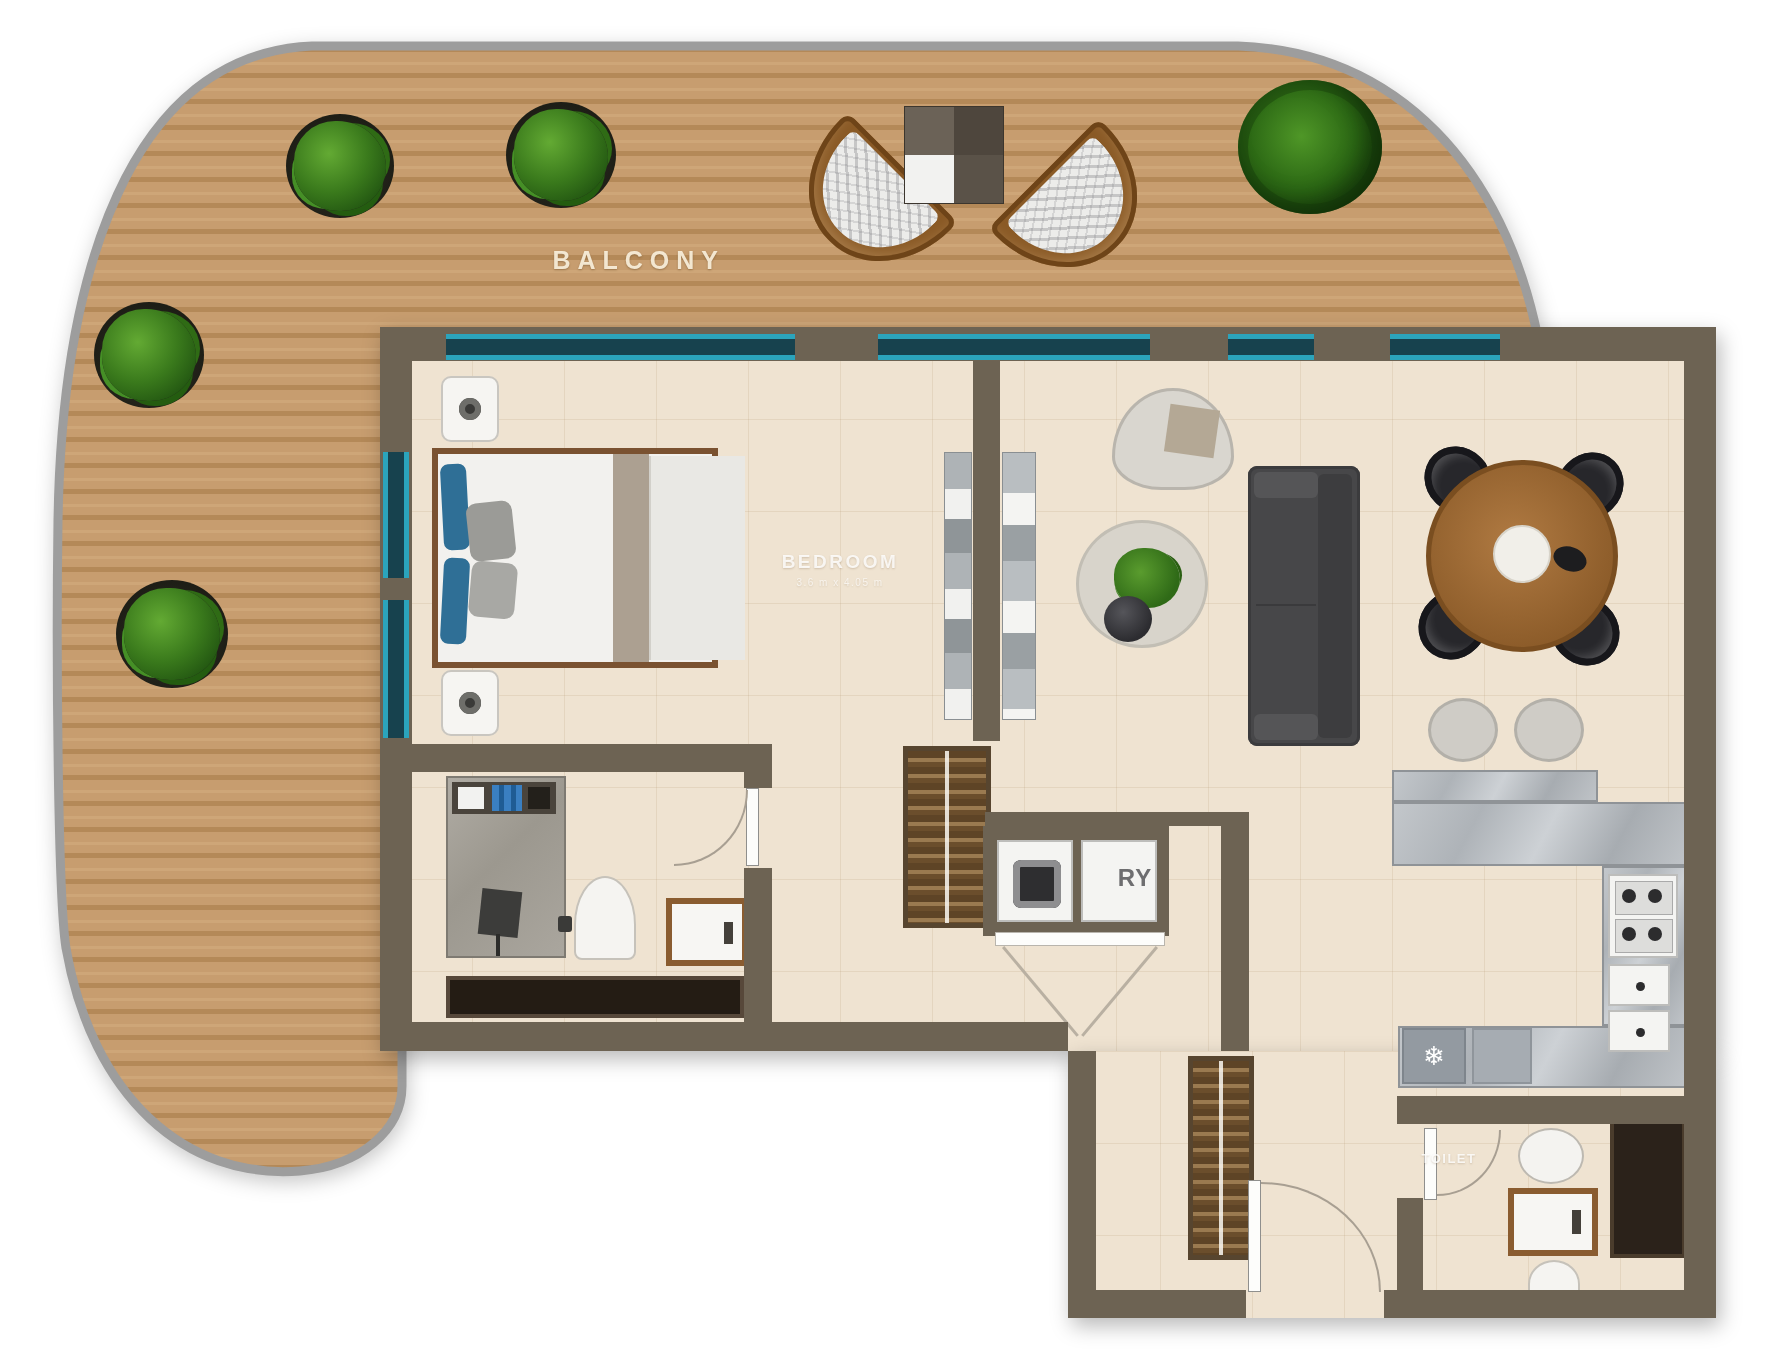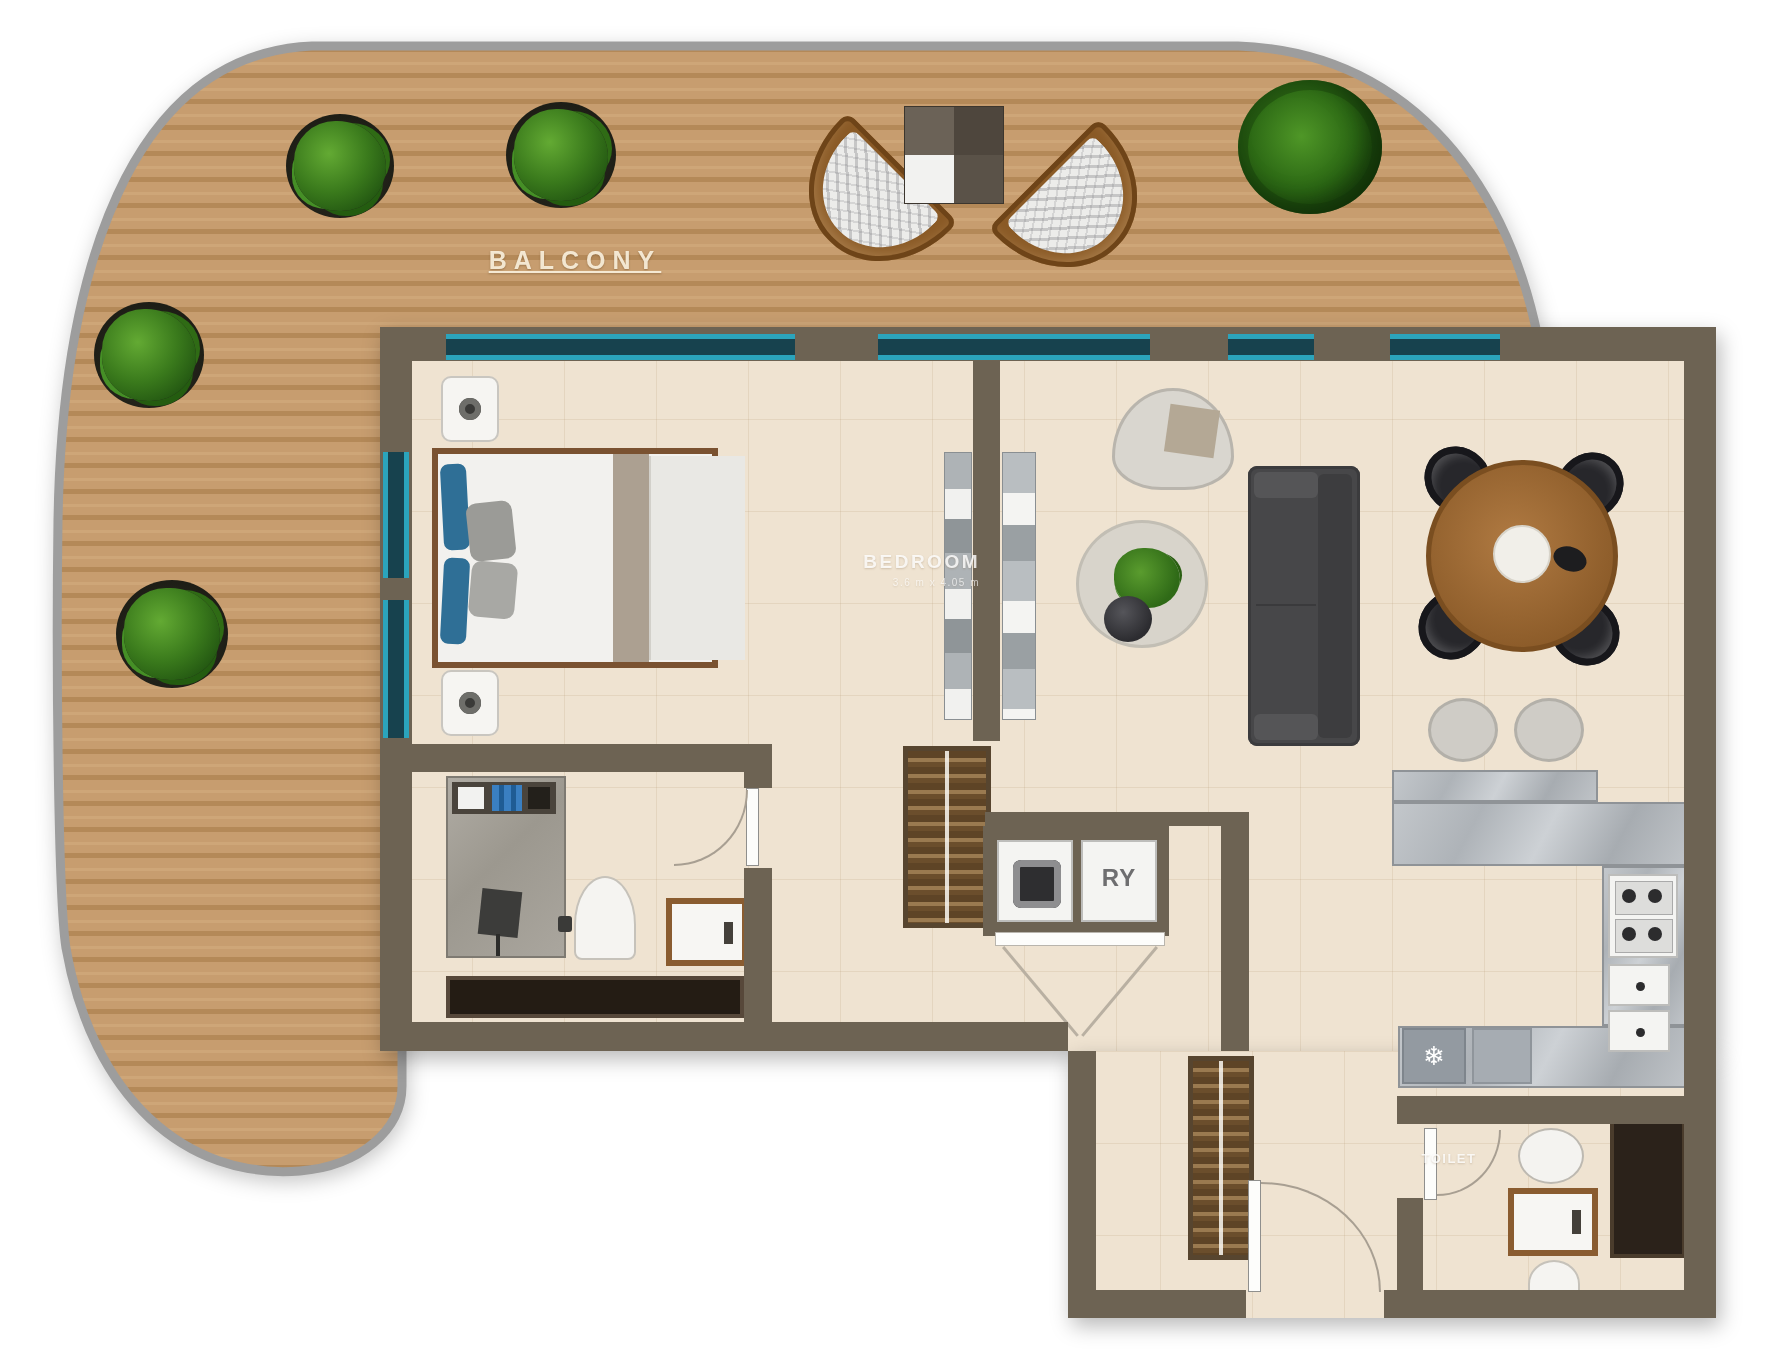--- a/index.html
+++ b/index.html
@@ -29,21 +29,21 @@
       background-image:linear-gradient(rgba(185,155,120,.20) 1px,transparent 1px),
                        linear-gradient(90deg,rgba(185,155,120,.20) 1px,transparent 1px);
       background-size:92px 92px;box-shadow:4px 8px 20px rgba(0,0,0,.28);}
   .wall{position:absolute;background:#6d6353;}
   .win-h{position:absolute;height:26px;background:#17424e;border-top:5px solid #2ba4bc;border-bottom:5px solid #2ba4bc;box-sizing:border-box;}
   .win-v{position:absolute;width:26px;background:#17424e;border-left:5px solid #2ba4bc;border-right:5px solid #2ba4bc;box-sizing:border-box;}
   .rlabel{position:absolute;color:rgba(255,255,255,.82);font-weight:bold;letter-spacing:2.5px;
       text-align:center;font-size:19px;line-height:1.45;text-shadow:0 1px 2px rgba(120,90,60,.25);}
   .rlabel .dims{display:block;font-size:10px;font-weight:normal;letter-spacing:1.5px;opacity:.8;}
   .balcony-label{position:absolute;color:rgba(250,240,220,.92);font-weight:bold;font-size:25px;
-      letter-spacing:7px;text-align:center;text-shadow:0 1px 2px rgba(90,60,25,.4);text-decoration:underline;}
+      letter-spacing:7px;text-align:right;text-shadow:0 1px 2px rgba(90,60,25,.4);}
   .marble{position:absolute;border:2px solid #8f9397;box-sizing:border-box;
       background:linear-gradient(118deg,#c3c7cb 0%,#aeb3b8 28%,#cdd1d5 52%,#a7acb1 76%,#bfc3c7 100%);}
   .arcline{position:absolute;box-sizing:border-box;border:0 solid #a89f92;background:transparent;}
   .leaf{position:absolute;background:#fdfdfb;border:1px solid #8f8f8d;box-sizing:border-box;}
   .louver{position:absolute;border:5px solid #57452f;box-sizing:border-box;background:#7a5a35;
       background-image:repeating-linear-gradient(180deg,#5e4426 0 7px,#9a7a50 7px 11px,#6b4e2c 11px 16px);}
   .louver:after{content:"";position:absolute;left:50%;top:0;bottom:0;width:4px;margin-left:-2px;background:rgba(250,248,242,.85);}
   .appl{position:absolute;background:#f4f4f2;border:2px solid #bdbdbb;box-sizing:border-box;}
   .dot{position:absolute;border-radius:50%;background:#2c2c2e;}
   .dchair{position:absolute;border-radius:52% 52% 48% 48%/56% 56% 44% 44%;background:#27272b;
@@ -177,21 +177,21 @@
     <div class="abs" style="left:52px;top:18px;width:9px;height:22px;background:#44403a;"></div>
   </div>
   <div class="abs" style="left:446px;top:976px;width:298px;height:42px;background:#241c14;border:4px solid #57483a;box-sizing:border-box;"></div>
 
   <div class="louver" style="left:903px;top:746px;width:88px;height:182px;"></div>
   <div class="abs" style="left:983px;top:826px;width:186px;height:110px;background:#6d6353;"></div>
   <div class="appl" style="left:997px;top:840px;width:76px;height:82px;">
     <div class="abs" style="left:14px;top:18px;width:48px;height:48px;background:#2e2e30;border-radius:8px;box-shadow:inset 0 0 0 7px #8e8e90;"></div>
   </div>
   <div class="appl" style="left:1081px;top:840px;width:76px;height:82px;">
-    <div class="abs" style="left:0;top:22px;width:72px;text-align:center;color:#6e6e70;font-weight:bold;font-size:24px;letter-spacing:1px;">RY</div>
+    <div class="abs" style="left:16px;top:22px;width:72px;text-align:center;color:#6e6e70;font-weight:bold;font-size:24px;letter-spacing:1px;">RY</div>
   </div>
   <div class="abs" style="left:995px;top:932px;width:170px;height:14px;background:#fdfdfb;border:1px solid #b9b5ad;box-sizing:border-box;"></div>
   <div class="abs" style="left:1002px;top:948px;width:3px;height:116px;background:#b9b0a2;transform:rotate(-40deg);transform-origin:top left;"></div>
   <div class="abs" style="left:1155px;top:948px;width:3px;height:116px;background:#b9b0a2;transform:rotate(40deg);transform-origin:top right;"></div>
 
   <div class="louver" style="left:1188px;top:1056px;width:66px;height:204px;"></div>
   <div class="leaf" style="left:1248px;top:1180px;width:13px;height:112px;"></div>
   <div class="arcline" style="left:1261px;top:1182px;width:120px;height:110px;border-top:2px solid #a89f92;border-right:2px solid #a89f92;border-radius:0 100% 0 0;"></div>
 
   <div class="abs" style="left:1518px;top:1128px;width:66px;height:56px;border-radius:50%;background:#f4f3f0;border:2px solid #bdb9b1;box-sizing:border-box;"></div>
@@ -222,21 +222,21 @@
   <div class="wall" style="left:1397px;top:1096px;width:289px;height:28px;"></div>
   <div class="wall" style="left:1397px;top:1198px;width:26px;height:92px;"></div>
 
   <div class="win-h" style="left:446px;top:334px;width:349px;"></div>
   <div class="win-h" style="left:878px;top:334px;width:272px;"></div>
   <div class="win-h" style="left:1228px;top:334px;width:86px;"></div>
   <div class="win-h" style="left:1390px;top:334px;width:110px;"></div>
   <div class="win-v" style="left:383px;top:452px;height:126px;"></div>
   <div class="win-v" style="left:383px;top:600px;height:138px;"></div>
 
-  <div class="rlabel" style="left:700px;top:548px;width:280px;text-align:right;">
+  <div class="rlabel" style="left:700px;top:548px;width:280px;">
     <span>BEDROOM</span>
     <span class="dims">3.6 m x 4.05 m</span>
   </div>
   <div class="rlabel" style="left:1394px;top:1150px;width:110px;font-size:13px;letter-spacing:1.5px;">
     <span>TOILET</span>
   </div>
 
 </div>
 
 </body></html>

